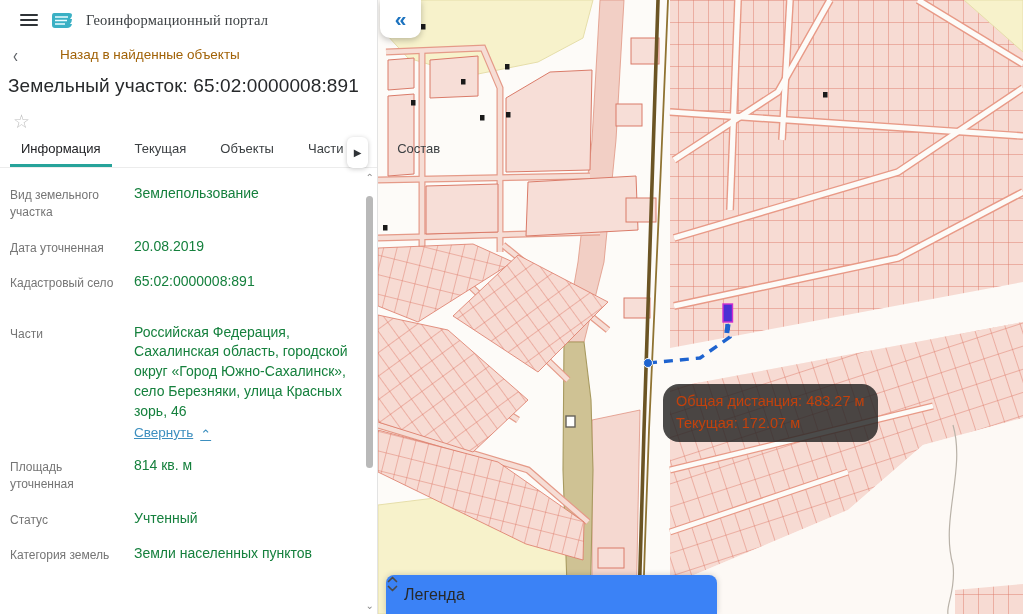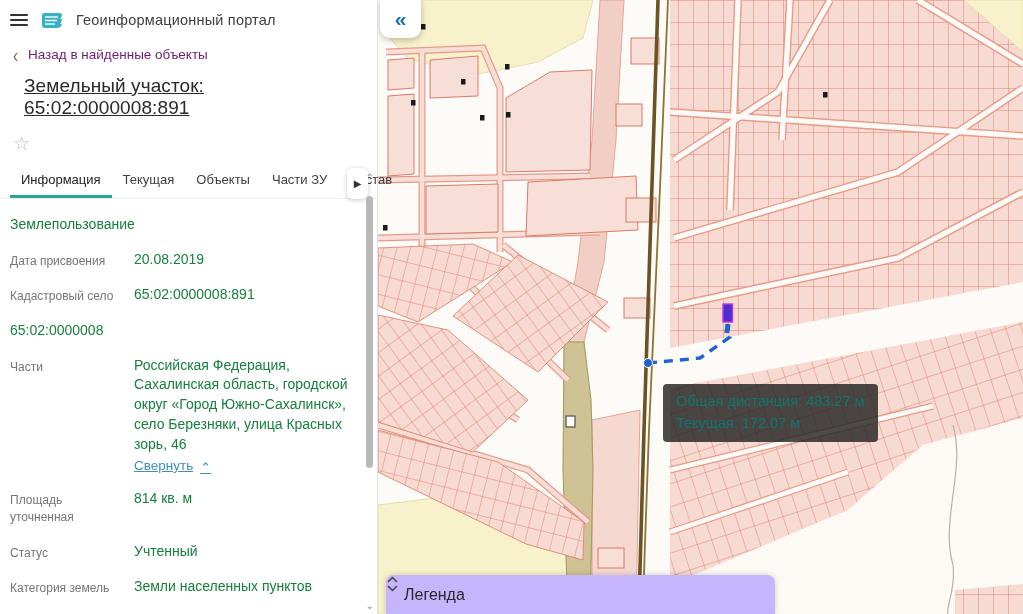--- a/index.html
+++ b/index.html
@@ -3,36 +3,36 @@
 <meta charset="utf-8">
 <style>
   * { margin:0; padding:0; box-sizing:border-box; }
   html,body { width:1023px; height:614px; overflow:hidden; background:#fff;
               font-family:"Liberation Sans", sans-serif; }
   .screen { position:relative; width:1023px; height:614px; display:flex; background:#fff; }
 
   
   .panel { position:relative; width:378px; height:614px; background:#fff; flex:0 0 378px;
            border-right:1px solid #e3e3e3; z-index:5; }
-  .app-header { display:flex; align-items:center; gap:13px; height:34px; padding:6px 10px 0 10px; }
+  .app-header { display:flex; align-items:center; gap:13px; height:34px; padding:6px 10px 0 20px;font-family:Liberation Serif, serif; }
   .burger { width:18px; height:12px; display:flex; flex-direction:column; justify-content:space-between; cursor:pointer; }
   .burger span { display:block; height:2.2px; background:#2f3337; border-radius:1px; }
   .logo { width:22px; height:19px; }
   .app-title { font-size:14.5px; color:#3c4043; font-weight:500; letter-spacing:.2px; }
 
   .back-row { display:flex; align-items:center; gap:10px; margin:13px 0 0 13px; cursor:pointer; }
   .back-chevron { color:#5f6368; font-size:15px; line-height:1; transform:scaleY(1.3); }
-  .back-link { color:#701a75; font-size:13.5px; }
-
-  .page-title { margin:13px 8px 0 24px; font-size:19px; color:#27292b; font-weight:400; letter-spacing:.1px;text-decoration:underline; }
+  .back-link { color:#a16207; font-size:13.5px;margin-left:32px; }
+
+  .page-title { margin:13px 8px 0 8px; font-size:19px; color:#27292b; font-weight:400; letter-spacing:.1px; }
 
   .star { margin:15px 0 0 13px; font-size:19px; color:#bdbdbd; line-height:1; cursor:pointer; }
 
-  .tabs { position:relative; display:flex; margin-top:13px; padding-left:10px;
-          border-bottom:1px solid #ececec; height:33px; }
+  .tabs { position:relative; display:flex; margin-top:4px; padding-left:10px;
+          border-bottom:1px solid #ececec; height:33px;gap:12px; }
   .tab { font-size:13px; color:#3c4043; padding:6px 11px 12px 11px; white-space:nowrap; cursor:pointer;
          border-bottom:3px solid transparent; }
   .tab.active { color:#202124; border-bottom-color:#27a39a; }
   .tab-overflow-btn { position:absolute; right:9px; top:2px; width:21px; height:31px; background:#fff;
          border:none; border-radius:6px; box-shadow:0 1px 5px rgba(0,0,0,.22); cursor:pointer;
          font-size:10px; color:#2f3337; display:flex; align-items:center; justify-content:center; }
 
   .fields { position:relative; height:433px; overflow:hidden; padding:8px 24px 0 10px; }
   .field-row { display:grid; grid-template-columns:110px 1fr; column-gap:14px; padding:8px 0 7px 0; }
   .field-label { font-size:12px; color:#757575; line-height:1.45; padding-top:3px; }
@@ -49,24 +49,24 @@
 
   
   .map { position:relative; flex:1; height:614px; background:#fdfbf8; overflow:hidden; }
   .map svg { position:absolute; inset:0; }
 
   .collapse-panel-btn { position:absolute; left:2px; top:0; width:41px; height:38px; background:#fff;
       border:none; border-radius:0 0 10px 10px; box-shadow:0 2px 6px rgba(0,0,0,.25); cursor:pointer;
       color:#1d73bf; font-size:21px; font-weight:bold; line-height:34px; }
 
   .measure-tooltip { position:absolute; left:285px; top:384px; background:rgba(35,35,35,.82);
-      color:#0f766e; border-radius:4px; padding:6px 13px 7px 13px; font-size:14.5px; line-height:1.55;
+      color:#c2410c; border-radius:16px; padding:6px 13px 7px 13px; font-size:14.5px; line-height:1.55;
       white-space:nowrap; pointer-events:none; }
 
-  .legend-bar { position:absolute; left:8px; bottom:0; width:389px; height:39px; background:#c4b5fd;
+  .legend-bar { position:absolute; left:8px; bottom:0; width:331px; height:39px; background:#3b82f6;
       border-radius:8px 8px 0 0; box-shadow:0 0 6px rgba(0,0,0,.18); display:flex; align-items:center;
       justify-content:space-between; padding:0 16px 0 18px; cursor:pointer; }
   .legend-label { font-size:16px; color:#27292b; }
 </style>
 </head>
 <body>
 
 <div class="screen">
 
   <div class="panel">
@@ -104,47 +104,44 @@
         <div class="tab"><span>Части ЗУ</span></div>
 
         <div class="tab"><span>Состав</span></div>
 
       <button class="tab-overflow-btn">▶</button>
     </div>
 
     <div class="fields">
 
         <div class="field-row">
+          <div class="field-label">Вид земельного участка</div>
           <div class="field-value-wrap">
             <div class="field-value">Землепользование</div>
 
           </div>
         </div>
 
         <div class="field-row">
-          <div class="field-label">Дата присвоения</div>
+          <div class="field-label">Дата уточненная</div>
           <div class="field-value-wrap">
             <div class="field-value">20.08.2019</div>
 
           </div>
         </div>
 
         <div class="field-row">
           <div class="field-label">Кадастровый село</div>
           <div class="field-value-wrap">
             <div class="field-value">65:02:0000008:891</div>
 
           </div>
         </div>
 
         <div class="field-row">
-          <div class="field-value-wrap">
-            <div class="field-value">65:02:0000008</div>
-
-          </div>
         </div>
 
         <div class="field-row">
           <div class="field-label">Части</div>
           <div class="field-value-wrap">
             <div class="field-value">Российская Федерация, Сахалинская область, городской округ «Город Южно-Сахалинск», село Березняки, улица Красных зорь, 46</div>
             <a class="collapse-link">
               <span>Свернуть</span>
               <span class="collapse-chevron">⌃</span>
             </a>

